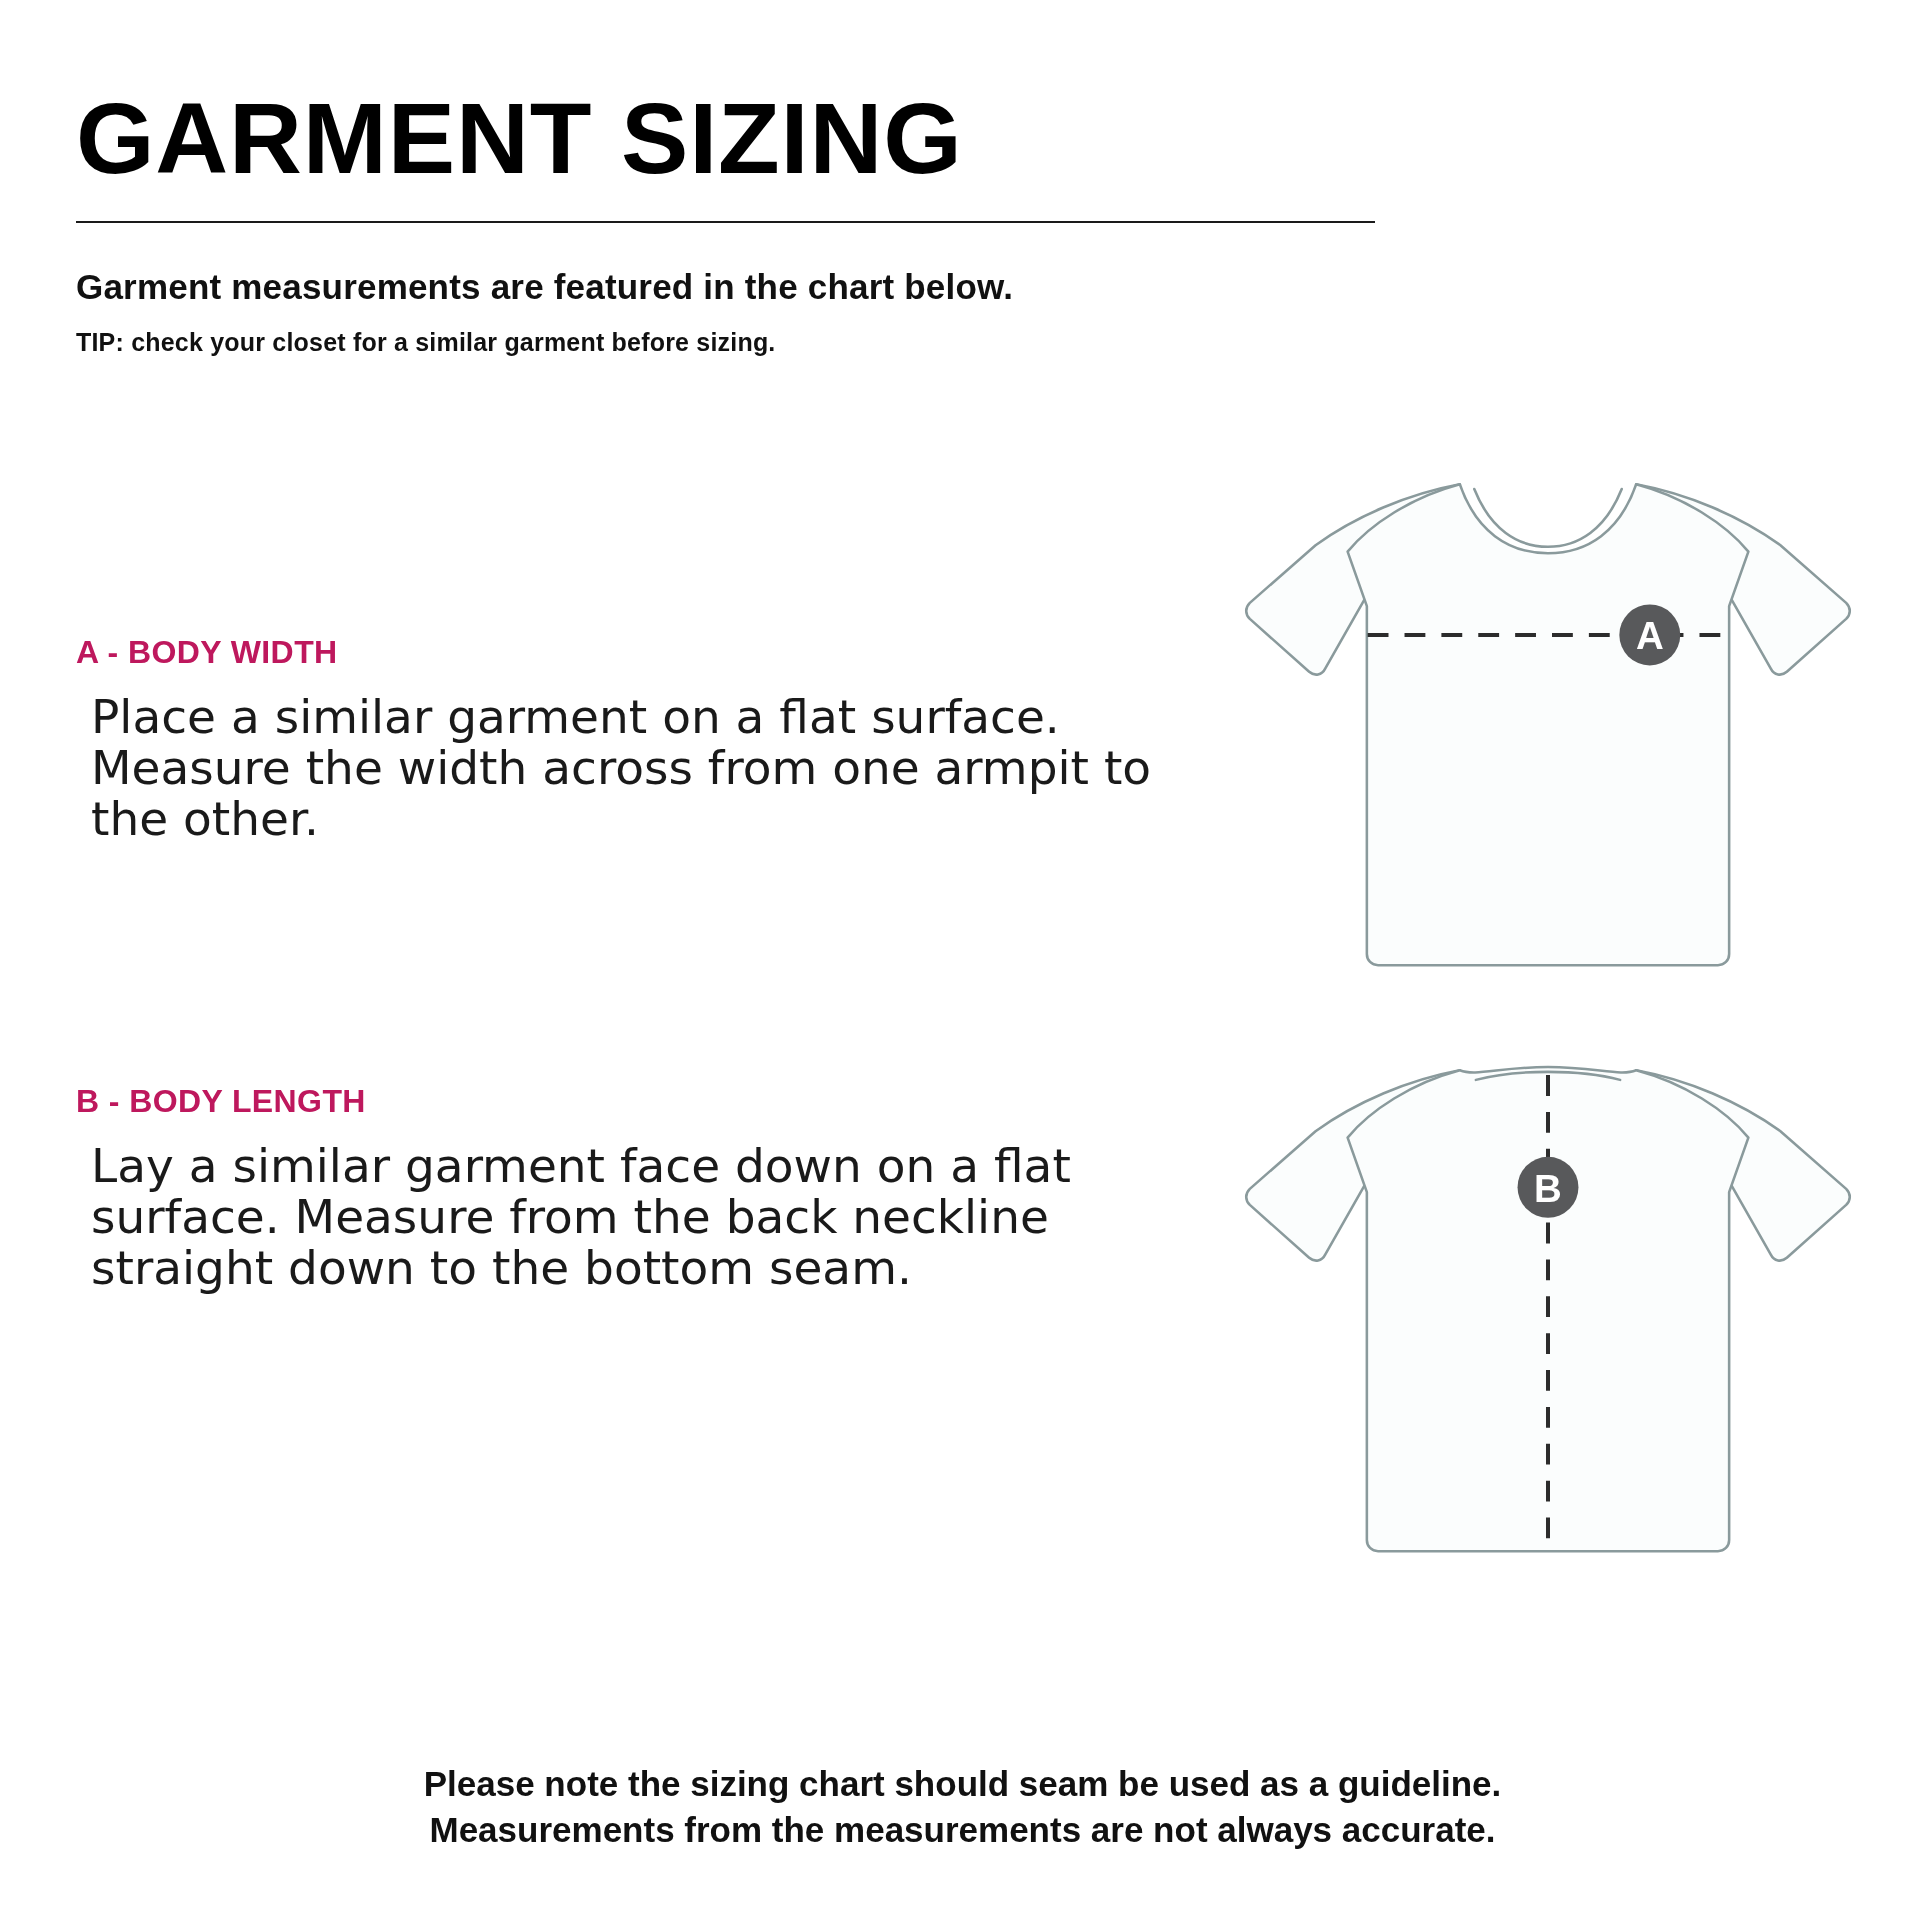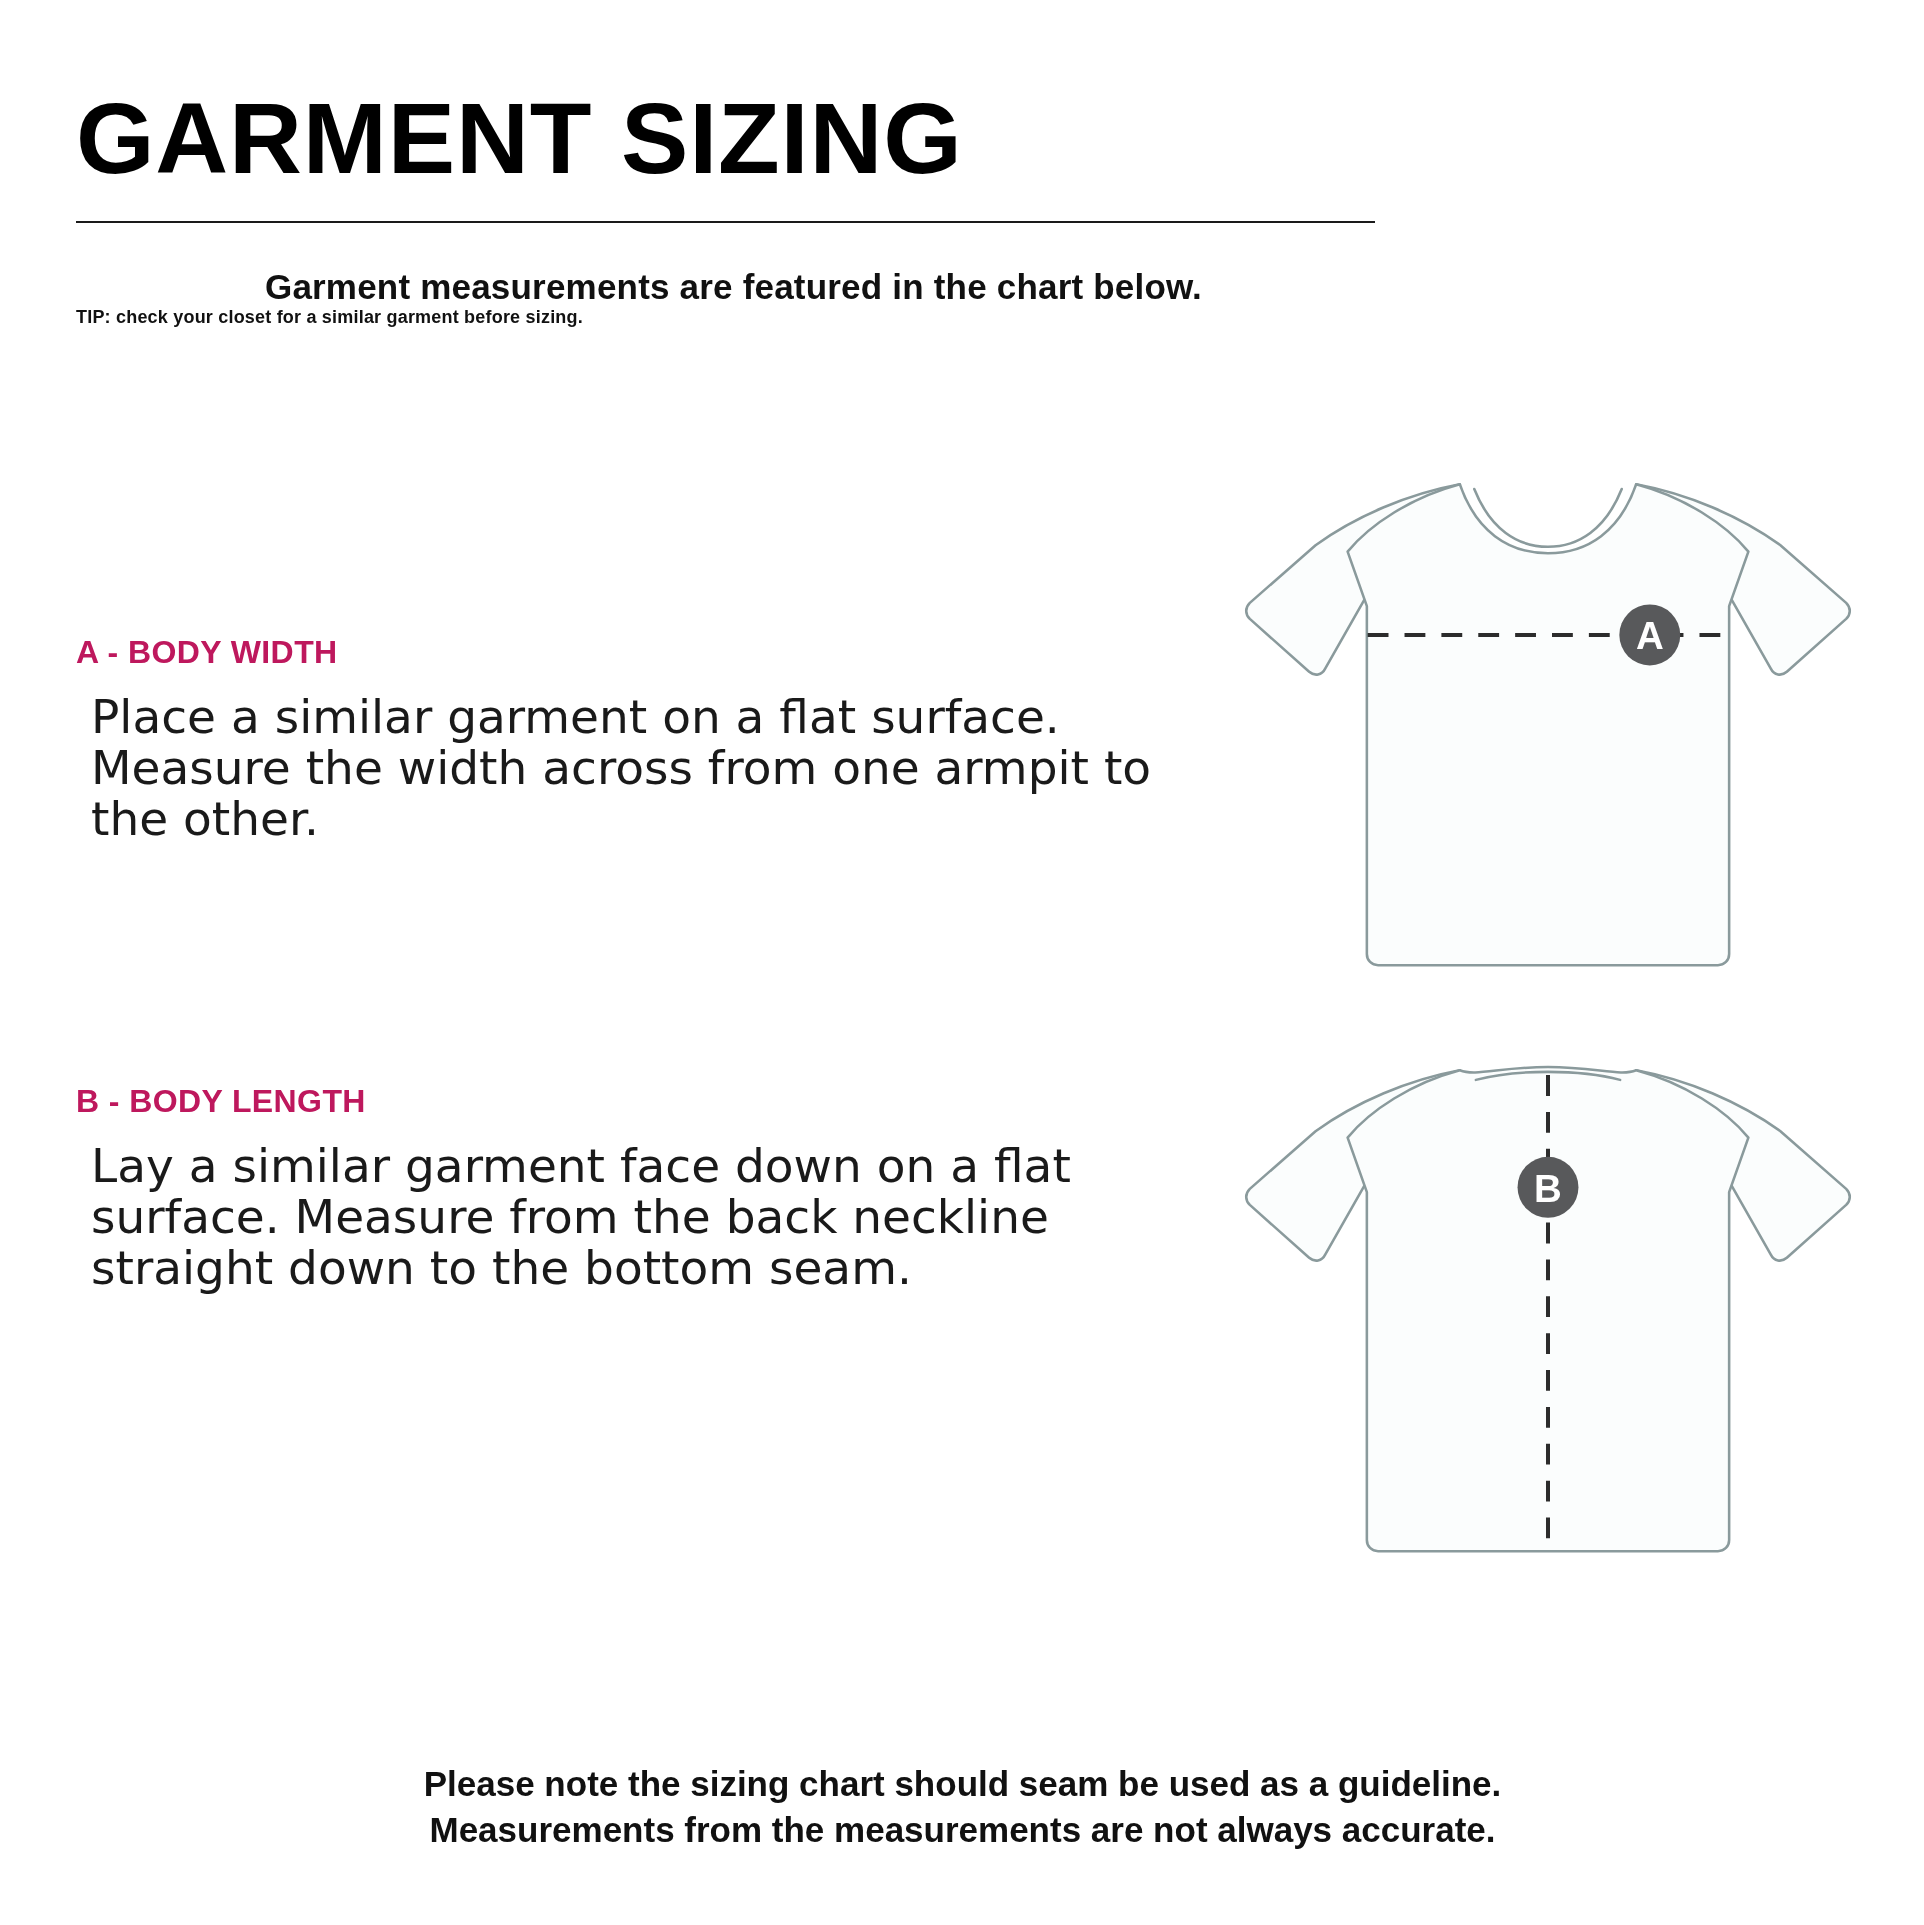--- a/index.html
+++ b/index.html
@@ -44,27 +44,27 @@
     border-top: 2.4px solid #1a1a1a;
     width: 1299px;
   }
   .subtitle {
     font-family: "Liberation Sans", sans-serif;
     font-weight: bold;
     font-size: 35px;
     color: #111111;
     margin-top: 44px;
     letter-spacing: 0.2px;
-    text-align: center;
   }
   .tip {
     font-family: "Liberation Sans", sans-serif;
     font-weight: bold;
-    font-size: 18px;
+    font-size: 25px;
     color: #111111;
+    margin-top: 21px;
     letter-spacing: 0.2px;
   }
 
   
   .section {
     position: absolute;
     left: 76px;
     width: 1147px;
   }
   .section-a { top: 634px; }

